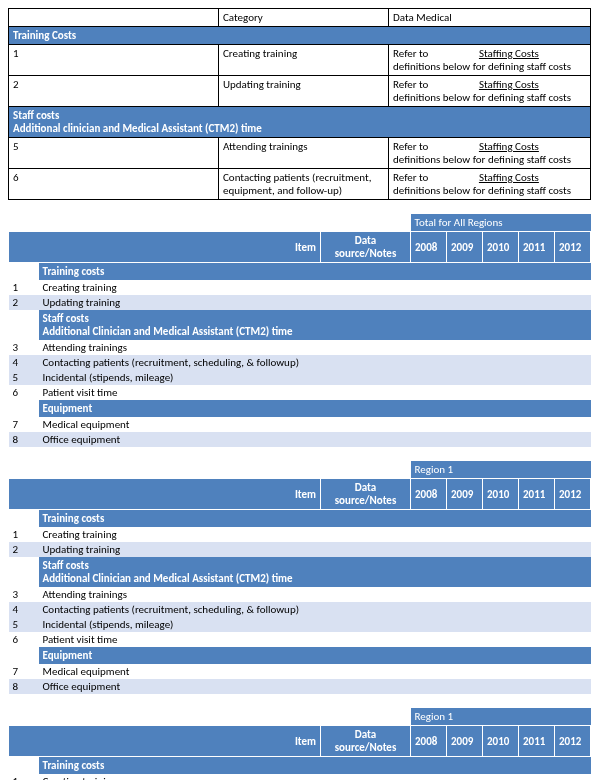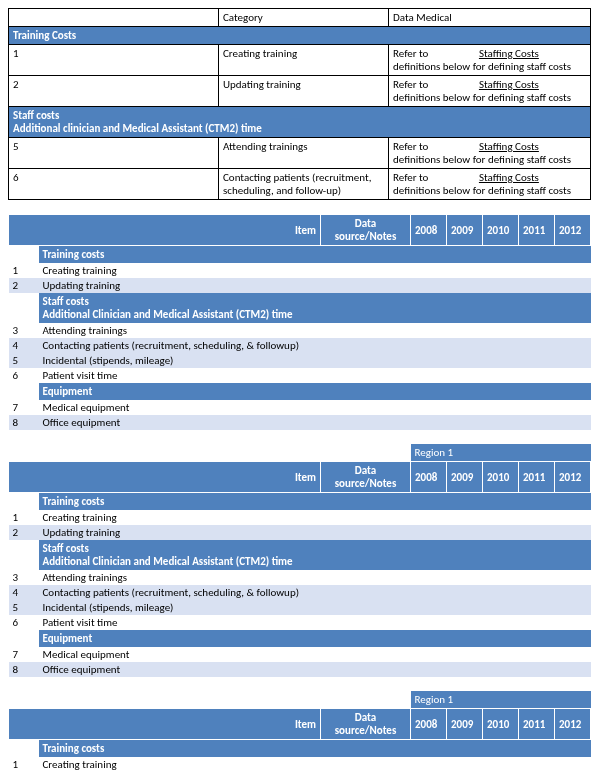--- a/index.html
+++ b/index.html
@@ -148,39 +148,43 @@
       <span>Additional clinician and Medical Assistant (CTM2) time</span>
     </td>
   </tr>
   <tr>
     <td>5</td>
     <td>Attending trainings</td>
     <td><span>Refer to </span><span class="u">Staffing Costs</span><span> definitions below for defining staff costs</span></td>
   </tr>
   <tr>
     <td>6</td>
-    <td>Contacting patients (recruitment, scheduling, and follow-up)</td>
+    <td>Contacting patients (recruitment, equipment, and follow-up)</td>
     <td><span>Refer to </span><span class="u">Staffing Costs</span><span> definitions below for defining staff costs</span></td>
   </tr>
 </tbody>
   </table>
 
 <div class="region-block">
 <table class="region-table">
   <colgroup>
     <col class="item-col">
         <col>
         <col class="notes-col">
     <col class="year-col">
         <col class="year-col">
         <col class="year-col">
         <col class="year-col">
         <col class="year-col">
   </colgroup>
   <tbody>
+        <tr class="region-title-row">
+    <td colspan="3"></td>
+    <td colspan="5" class="region-title-cell">Total for All Regions</td>
+  </tr>
   <tr class="hdr-row">
     <th class="item-hdr" colspan="2">Item</th>
     <th class="notes-hdr">Data source/Notes</th>
     <th>2008</th>
     <th>2009</th>
     <th>2010</th>
     <th>2011</th>
     <th>2012</th>
   </tr>
   <tr class="section-row">

